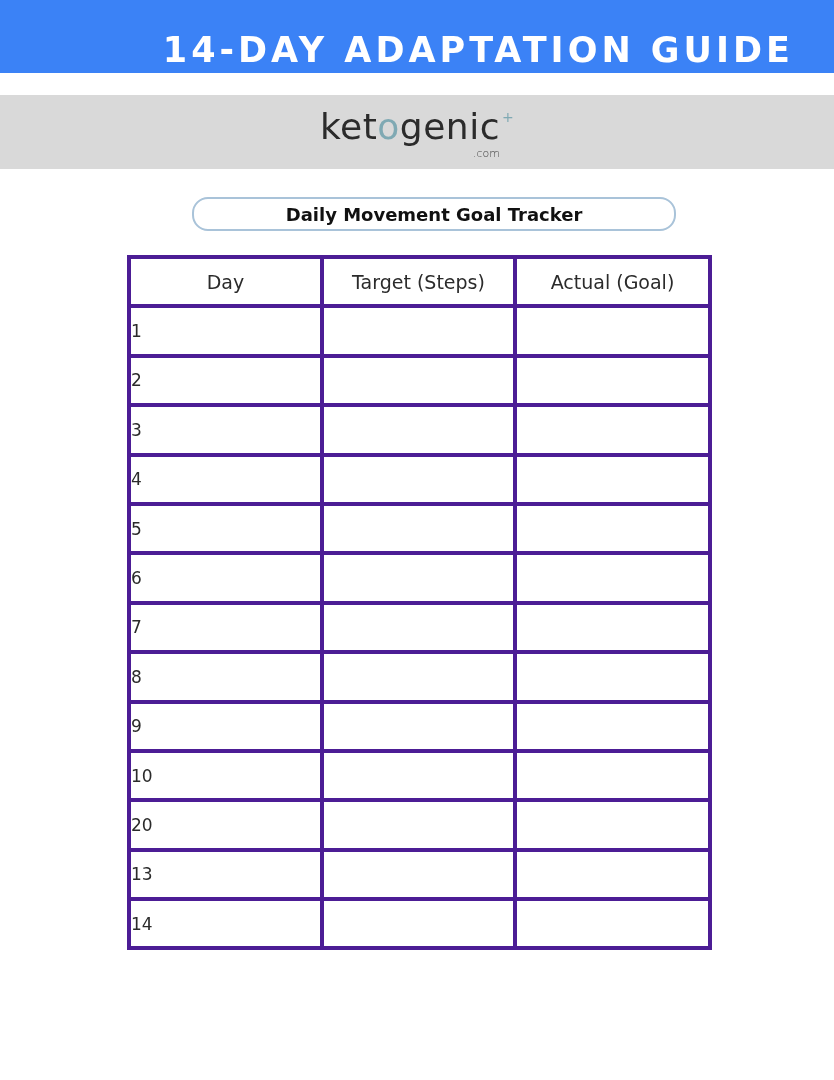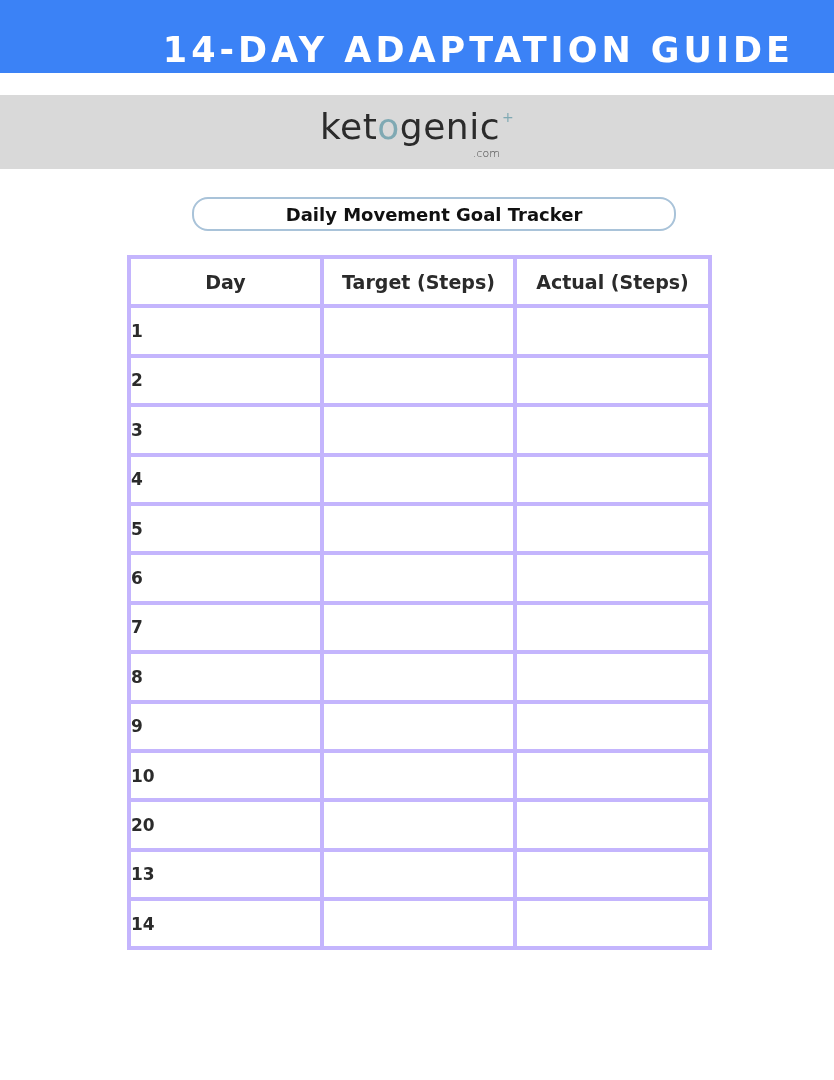--- a/index.html
+++ b/index.html
@@ -36,23 +36,23 @@
     border: 2px solid #a9c3d9; border-radius: 16px; background: #fff;
     box-sizing: border-box;
     display: flex; align-items: center; justify-content: center;
     font-family: "DejaVu Sans", sans-serif; font-weight: bold; font-size: 18px; color: #111;
   }
   .tracker-table {
     position: absolute; left: 127px; top: 255px; width: 581px;
     border-collapse: collapse; table-layout: fixed;
   }
   .tracker-table td, .tracker-table th {
-    border: 4px solid #c4b5fd; height: 41px; padding: 0;
+    border: 4px solid #4c1d95; height: 41px; padding: 0;
     vertical-align: middle;
-    font-family: "DejaVu Sans", sans-serif; font-weight: bold; color: #2b2b2b;
+    font-family: "DejaVu Sans", sans-serif; font-weight: normal; color: #2b2b2b;
   }
   .tracker-table th { font-size: 19px; height: 42px; }
   .tracker-table td { font-size: 17px; }
   .tracker-table tr { height: 49.4px; }
   .col-day { width: 193px; }
   .col-target { width: 193px; }
   .col-actual { width: 195px; }
 </style>
 </head>
 <body>
@@ -73,21 +73,21 @@
 <table class="tracker-table">
   <colgroup>
     <col class="col-day">
       <col class="col-target">
       <col class="col-actual">
   </colgroup>
   <thead>
     <tr>
       <th>Day</th>
       <th>Target (Steps)</th>
-      <th>Actual  (Steps)</th>
+      <th>Actual  (Goal)</th>
     </tr>
   </thead>
   <tbody id="tracker-body">
       <tr>
         <td>1</td>
         <td></td>
         <td></td>
       </tr>
       <tr>
         <td>2</td>

